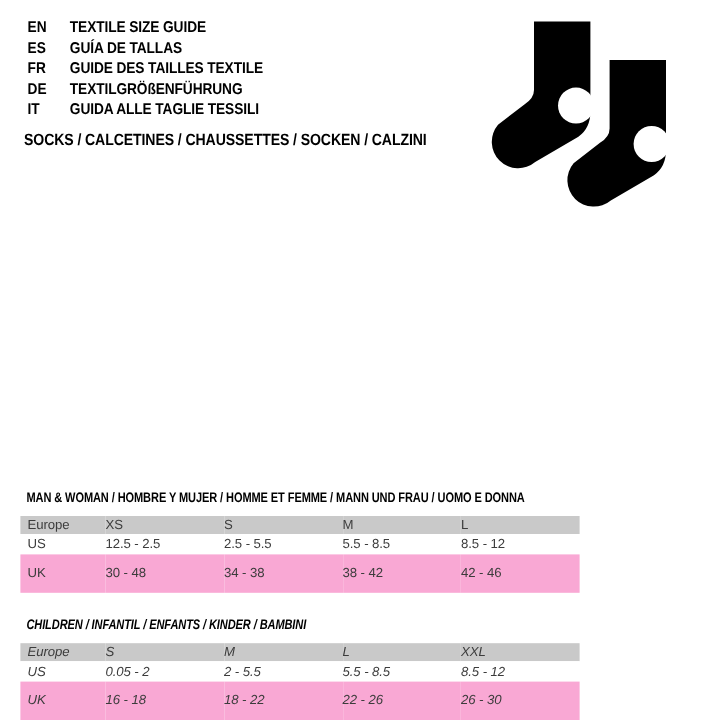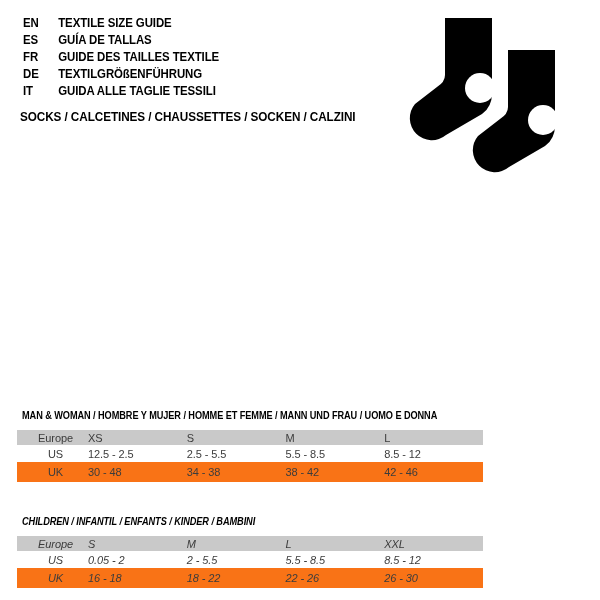--- a/index.html
+++ b/index.html
@@ -20,24 +20,24 @@
   
   .size-table-block{position:absolute;left:17px;width:466px;}
   #table-man{top:409px;}
   #table-children{top:515px;font-style:italic;}
   .table-title{margin:0 0 0 5px;font-size:11.5px;font-weight:bold;line-height:13px;
     white-space:nowrap;transform:scaleX(.8);transform-origin:0 0;letter-spacing:-.1px;color:#000;}
   table.size-table{border-collapse:collapse;width:100%;table-layout:fixed;margin-top:8px;}
   col.col-region{width:71px;}
   .size-table td{font-size:11px;color:#3c3c3c;text-align:left;padding:0;
     letter-spacing:-.1px;vertical-align:middle;}
-  .size-table td:first-child{text-align:center;padding-left:6px;}
+  .size-table td:first-child{text-align:left;padding-left:6px;}
   tr.header-row td{background:#c9c9c9;height:15px;}
   tr.row-us td{background:#ffffff;height:17px;}
-  tr.row-uk td{background:#f97316;height:20px;}
+  tr.row-uk td{background:#f9a8d4;height:32px;}
 </style>
 </head>
 <body>
 
 <div class="canvas">
 
   <div class="lang-block">
     <div class="lang-row">
       <span class="lang-code">EN</span>
       <span class="lang-label">TEXTILE SIZE GUIDE</span>

